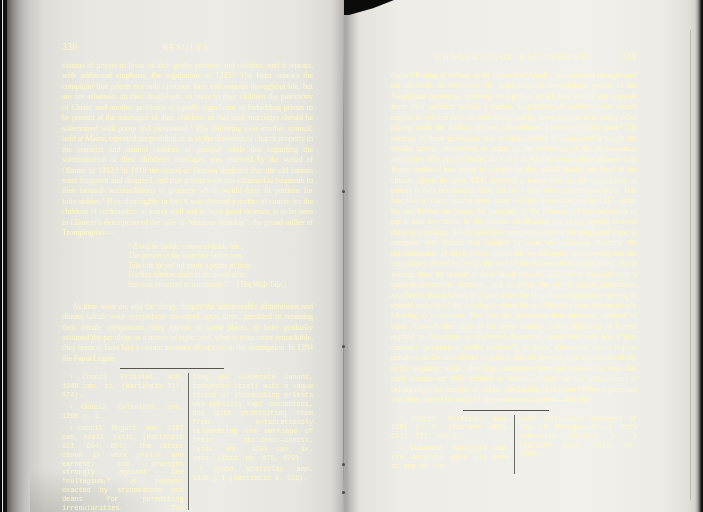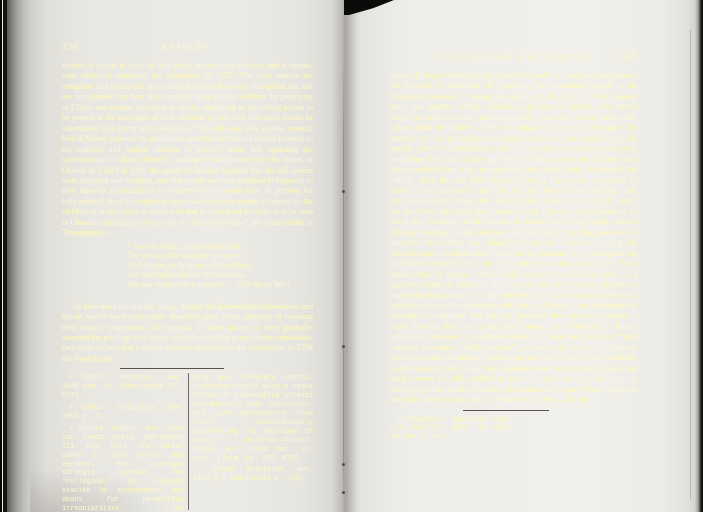--- a/index.html
+++ b/index.html
@@ -95,23 +95,23 @@
   <div class="col col-left">
     <div class="header">
       <span class="pgnum">338</span>
       <span class="runhead">RESULTS.</span>
       <span class="pgnum"></span>
     </div>
     <p class="body">visions of priests in favor of their guilty partners and children, and it repeats, with additional emphasis, the regulations of 1225.¹ The latter renews the complaint that priests not only continue their evil courses throughout life, but are not ashamed, on their death-beds, to leave to their children the patrimony of Christ; and another provision is equally significant in forbidding priests to be present at the marriages of their children, or that such marriages should be solemnized with pomp and ostentation.² The following year another council, held at Mainz, repeated the prohibition as to the diversion of church property to the consorts and natural children of priests;³ while that regarding the solemnization of their children's marriages was renewed by the synod of Olmutz in 1342.⁴ In 1416 the synod of Breslau deplored that the old canons were forgotten and despised, and that priests were not ashamed to bequeath to their bastards accumulations of property which would form fit portions for lofty nobles.⁵ How thoroughly in fact it was deemed a matter of course for the children of ecclesiastics to marry well and to have good dowries, is to be seen in Chaucer's description of the wife of “deinous Simekin”, the proud miller of Trompington:—</p>
     <div class="verse">
       <div>“ A wif he hadde, comen of noble kin ;</div>
       <div>The person of the toun hire father was.</div>
-      <div>With hire he yaf ful many a filthy of bras,</div>
+      <div>Tale hire he yaf ful many a panne of bras,</div>
       <div>For that Simkin shuld in his blood allie,</div>
-      <div><span>She was yfostered in a nonnerie.”</span><span class="attr">(The Reves Tale.)</span></div>
+      <div><span>She was yfostered in a nonnerie.”</span><span class="attr">(The With Tale.)</span></div>
     </div>
     <p class="body indent">As time wore on, and the clergy, despite the innumerable admonitions and threats which were everywhere showered upon them, persisted in retaining their female companions, they appear, in some places, to have gradually assumed the privilege as a matter of right; and, what is even more remarkable, they seem to have had a certain measure of success in the assumption.  In 1284 the Papal Legate,</p>
     <div class="fnrule"></div>
     <div class="footnotes">
       <div class="fncol first">
         <p class="fn">¹ Concil. Fritzlar. ann. 1246 can. xi. (Hartzheim III. 574).</p>
         <p class="fn">² Concil. Coloniens. ann. 1260 c. 1.</p>
         <p class="fn">³ Concil. Mogunt. ann. 1261 can. xxvii. xxxix. (Hartzheim III. 604, 607).  The latter canon is very prolix and earnest, and inveighs strongly against the “cullagium,” or payment exacted by archdeacons and deans for permitting irregularities.  The authorities apparently grew gradually tired of attempting the impossible.  In 1284 the council of Passau, in a series of</p>
       </div>
       <div class="fncol second">
@@ -124,17 +124,21 @@
   <div class="col col-right">
     <div class="header">
       <span class="pgnum"></span>
       <span class="runhead">CONCUBINAGE RECOGNIZED.</span>
       <span class="pgnum right">339</span>
     </div>
     <p class="body">Gerard Bishop of Sabina, at the Council of Amalfi, renewed and strengthened the decretals of Alexander III. respecting the concubinary priests of the Neapolitan provinces, ordering the ejection of all who should not separate from their partners within a month, suspending all prelates who should neglect to enforce the rule, and fining heavily those who, as in so many other places, made the frailties of their subordinates a source of filthy gain.¹  The severity of these provisions was as unsuccessful as usual, and at length the secular power endeavored to come to the assistance of the ecclesiastical authorities.  The pious Charles the Lame of Naples, whose close alliance with Rome rendered him eager in everything that would gratify the head of the church, about the year 1300 imposed a heavy fine on the concubines of priests if they persisted in their sin for a year after excommunication.  This law, like so many similar ones, soon fell into desuetude, but in 1317, under his son Robert the Good, the justiciary of the Principato Citra undertook to put it into execution.  In the diocese of Marsico the clergy openly resisted these proceedings, boldly laid their complaints before the king, and were so energetic that Robert was obliged to issue an ordinance directing the discontinuance of all processes before the lay tribunals, and granting that the concubines should be left to the care of the ecclesiastical courts alone.  These women thus, by reason of their sinful courses, came to be invested with a quasi-ecclesiastical character, and to enjoy the dearly prized immunities attached to that position, at a time when the church was vigorously striving to uphold and extend the privileges which the civil lawyers were systematically laboring to undermine.  Nor was the pretension thus advanced suffered to lapse.  Towards the close of the same century, Carlo Malatesta of Rimini applied to Ancarono, a celebrated doctor of canon and civil law (“juris canonici speculum et civilis anchora”), to know whether he could impose penalties on the concubines of priests, and the learned jurist replied decidedly in the negative; while other legal authorities have not hesitated to state that such women are fully entitled to immunity from secular jurisdiction, as belonging to the families of clerks—de familia clericorum.²  When a premium was thus offered for sin, and the mistresses of priests—like the</p>
     <div class="fnrule r"></div>
     <div class="footnotes">
       <div class="fncol first">
+        <p class="fn">¹ Concil. Melfitan. ann. 1284 c. v. (Martene Ampl. Coll. VII. 285-6).</p>
         <p class="fn">² Giannone, Apologia cap. xiv.—Ancarono gave his name to one of the</p>
+      </div>
+      <div class="fncol second">
+        <p class="fn noindent">most celebrated colleges of law in Bologna.—Bruni Vita Gabrielis Paleoti c. 4 (Martene Ampl. Coll. VI. 1290).</p>
       </div>
     </div>
   </div>
 </div>
 
 </body></html>

